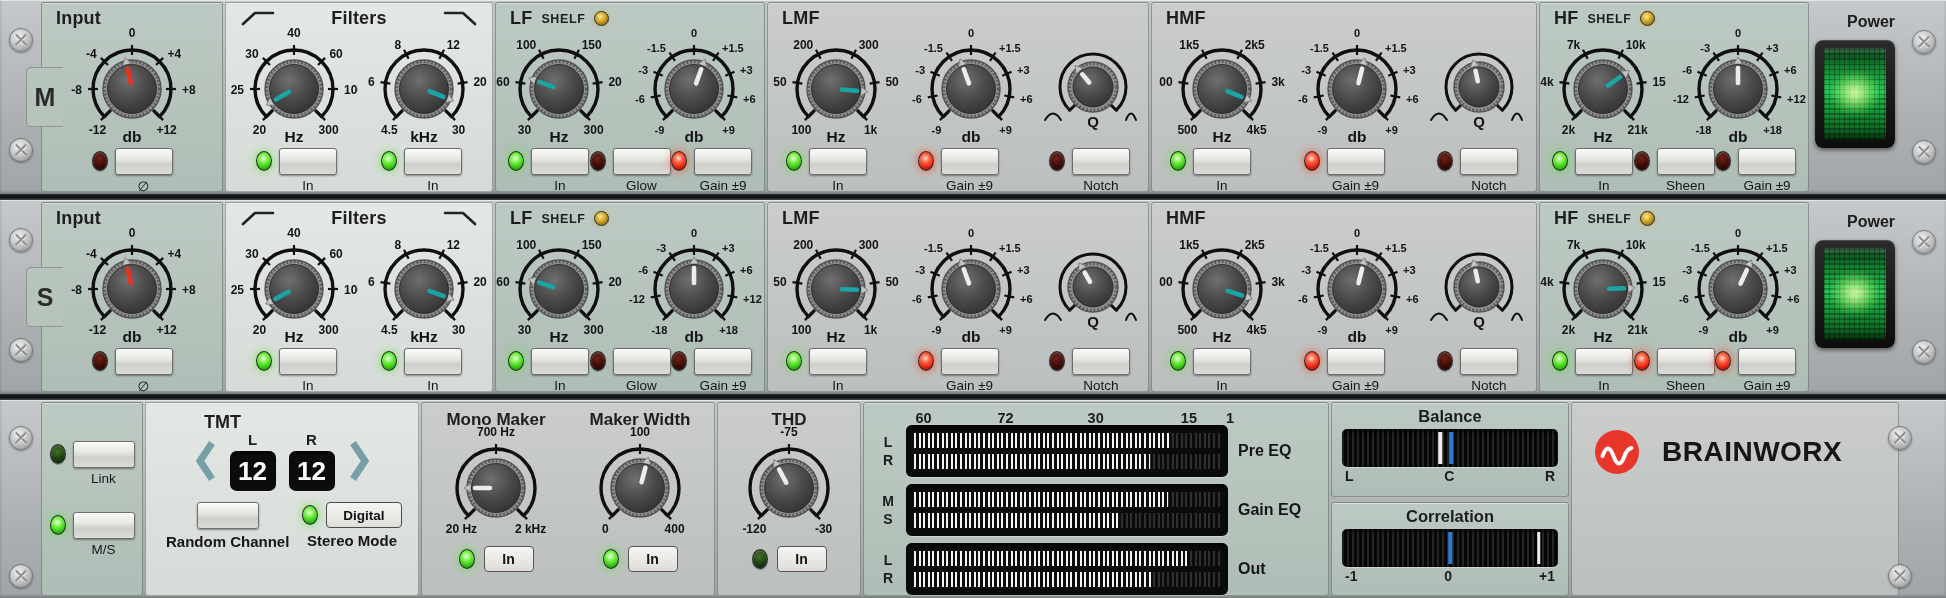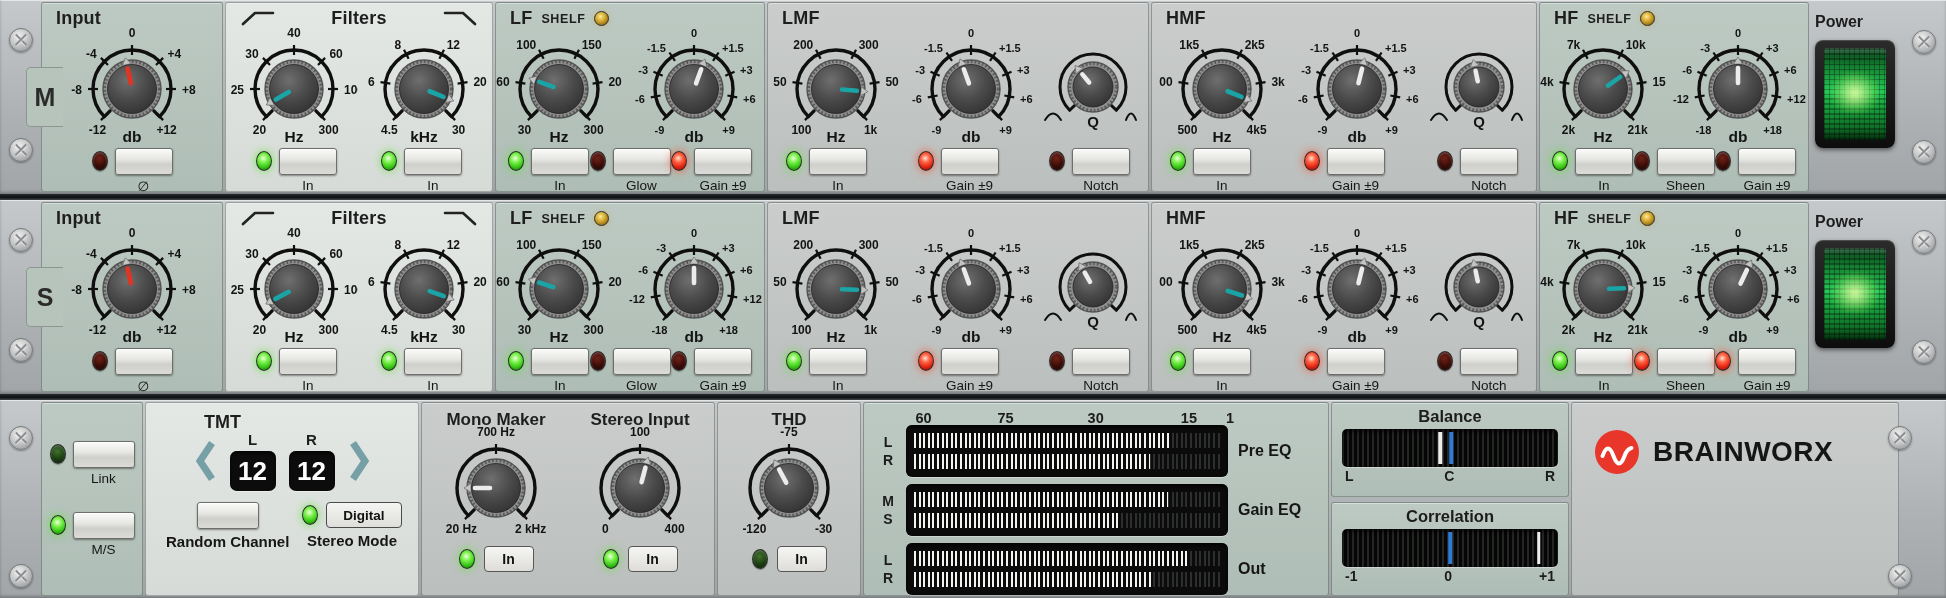--- a/index.html
+++ b/index.html
@@ -55,21 +55,21 @@
   .led-red-on{background:radial-gradient(circle at 45% 35%,#ffe2d2 0%,#ff6242 30%,#df2110 65%,#780d02 100%);box-shadow:0 0 8px rgba(255,75,45,.85);}
   .led-red-off{background:radial-gradient(circle at 45% 35%,#702319 0%,#3a0c06 55%,#1e0402 100%);}
   .led-amber-on{background:radial-gradient(circle at 42% 35%,#ffe98e 0%,#cfa42a 45%,#6b4e0c 100%);box-shadow:0 0 5px rgba(210,170,50,.5);}
   .btn{display:block;width:56px;height:25px;border-radius:3px;border:1px solid #6e6e6c;
     background:linear-gradient(180deg,#fbfbf9,#e7e7e4 40%,#cfcfcb 62%,#dbdbd7);
     box-shadow:inset 0 1px 0 #fff, 0 1px 2px rgba(0,0,0,.4);cursor:pointer;}
   .btn-w{width:60px;}
   .btn-label{font-size:13.5px;font-weight:400;color:#161616;margin-top:3px;white-space:nowrap;}
 
   .power-zone{flex:1;display:flex;flex-direction:column;align-items:center;padding-top:13px;position:relative;}
-  .power-inner{display:flex;flex-direction:column;align-items:flex-start;margin-right:46px;}
+  .power-inner{display:flex;flex-direction:column;align-items:flex-end;margin-right:46px;}
   .power-label{font-size:16px;font-weight:700;color:#1d1d1d;margin-bottom:9px;}
   .rocker-bezel{width:62px;height:92px;background:linear-gradient(180deg,#2b2b2b,#0d0d0d);border-radius:8px;
     padding:8px 9px;box-shadow:0 2px 4px rgba(0,0,0,.5), inset 0 1px 1px rgba(255,255,255,.18);cursor:pointer;}
   .rocker{width:100%;height:100%;border-radius:3px;position:relative;overflow:hidden;
     background:linear-gradient(180deg,#07431a 0%,#189138 26%,#27c957 47%,#18a53e 62%,#0a521b 100%);
     box-shadow:inset 0 -30px 8px -26px rgba(0,0,0,.55), inset 0 8px 6px -5px rgba(255,255,255,.3);}
   .rocker::before{content:"";position:absolute;inset:0;
     background:repeating-linear-gradient(90deg,rgba(0,0,0,.3) 0 1.5px,transparent 1.5px 5px),
                repeating-linear-gradient(0deg,rgba(0,0,0,.3) 0 1.5px,transparent 1.5px 5px);}
   .rocker::after{content:"";position:absolute;left:12%;top:26%;width:76%;height:46%;
@@ -126,21 +126,21 @@
   .bal-title{text-align:center;font-size:16.5px;font-weight:700;color:#1c1c1c;}
   .bal-bar{position:relative;height:38px;background:#090909;border-radius:5px;margin-top:3px;overflow:hidden;
     background-image:repeating-linear-gradient(90deg,#242624 0 2px,#060606 2px 5px);
     box-shadow:inset 0 2px 4px rgba(0,0,0,.85),0 1px 0 rgba(255,255,255,.35);}
   .mark{position:absolute;top:3px;bottom:3px;width:3.5px;transform:translateX(-50%);}
   .mark-white{background:#ededed;}
   .mark-blue{background:#2e7cd6;}
   .bal-ticks{display:flex;justify-content:space-between;font-size:14px;font-weight:700;color:#1c1c1c;padding:1px 3px;}
 
   .b-brand{width:284px;padding:26px 20px 0 22px;}
-  .brand-row{display:flex;align-items:center;gap:13px;}
+  .brand-row{display:flex;align-items:center;gap:22px;}
   .brand-logo{line-height:0;}
   .brand-name{font-size:28px;font-weight:800;letter-spacing:.5px;color:#151515;}
   .brand-model{text-align:right;font-size:17px;font-weight:700;color:#151515;margin-top:24px;padding-right:4px;}
 </style>
 </head>
 <body>
 
 <div class="rack">
   <div class="eq-row" id="row-m">
       <div class="rail">
@@ -1498,21 +1498,21 @@
               <g transform="rotate(-90 74 61)">
                 <line x1="74" y1="40" x2="74" y2="55" stroke="#ececec" stroke-width="4.6" stroke-linecap="round"></line>
               </g>
             </svg></div>
           <div class="in-row">
             <span class="led led-green-on"></span>
             <span class="btn-in">In</span>
           </div>
         </div>
         <div class="bk">
-          <div class="bk-title">Stereo Input</div>
+          <div class="bk-title">Maker Width</div>
           <div class="knob"><svg width="140" height="118" viewBox="0 0 140 118">
               <defs>
                 <radialGradient id="kb27" cx="40%" cy="32%" r="78%">
                   <stop offset="0" stop-color="#6f6f6f"></stop>
                   <stop offset=".5" stop-color="#4b4b4b"></stop>
                   <stop offset="1" stop-color="#2f2f2f"></stop>
                 </radialGradient>
               </defs>
               <path d="M 42.4 88.6 A 39 39 0 1 1 97.6 88.6" fill="none" stroke="#0f0f0f" stroke-width="3.4"></path>
               <line x1="42.4" y1="88.6" x2="48.1" y2="82.9" stroke="#0f0f0f" stroke-width="3.4" stroke-linecap="round"></line>
@@ -1571,21 +1571,21 @@
             </svg></div>
           <div class="in-row">
             <span class="led led-green-off"></span>
             <span class="btn-in">In</span>
           </div>
         </div>
       </section>
       <section class="sec b-meters panel-sage">
     <div class="m-scale">
           <span style="left:3%">60</span>
-          <span style="left:28.999999999999996%">75</span>
+          <span style="left:28.999999999999996%">72</span>
           <span style="left:57.49999999999999%">30</span>
           <span style="left:87%">15</span>
           <span style="left:100%">1</span>
         </div>
     <div class="m-group">
           <div class="m-ch">
             <div>L</div>
             <div>R</div>
           </div>
           <div class="m-bars">

